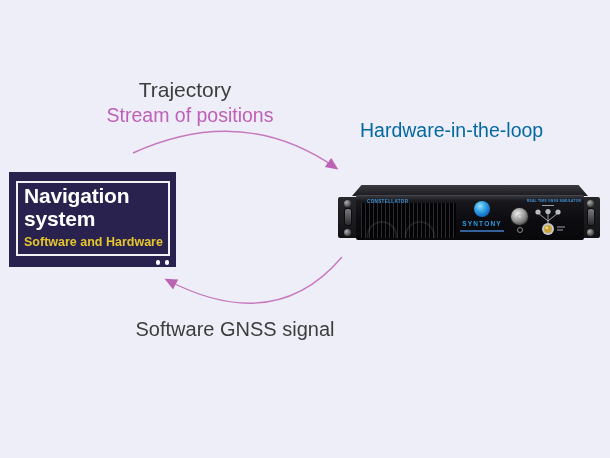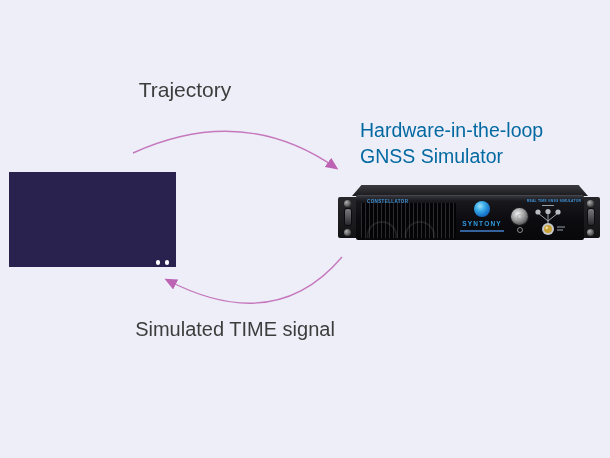--- a/index.html
+++ b/index.html
@@ -71,27 +71,34 @@
     <defs>
       <marker id="ah" markerWidth="12" markerHeight="10" refX="7" refY="4" orient="auto">
         <path d="M0,0 L9,4 L0,8 z" fill="#bd63b4"></path>
       </marker>
     </defs>
     <path d="M 133 153 Q 243 103 336 168" fill="none" stroke="#c678bd" stroke-width="1.4" marker-end="url(#ah)"></path>
     <path d="M 342 257 Q 275 336 167 280" fill="none" stroke="#c678bd" stroke-width="1.4" marker-end="url(#ah)"></path>
   </svg>
 
   <div class="flow-label traj-label">Trajectory</div>
+  <div class="flow-sublabel traj-sub">Stream of positions</div>
 
   <div class="hil-label">
     <div>Hardware-in-the-loop</div>
-    <div>GNSS Simulator</div>
   </div>
 
   <div class="nav-box">
+    <div class="nav-inner">
+      <div class="nav-title">
+        <div>Navigation</div>
+        <div>system</div>
+      </div>
+      <div class="nav-sub">Software and Hardware</div>
+    </div>
     <div class="nav-dot d1"></div>
     <div class="nav-dot d2"></div>
   </div>
 
   <div class="device">
     <div class="device-lid"></div>
 
     <div class="ear ear-left">
       <div class="screw" style="left:5.5px;top:2.5px;"></div>
       <div class="screw" style="left:5.5px;top:31.5px;"></div>
@@ -127,15 +134,15 @@
         <circle cx="27" cy="8" r="2.6" fill="#b9bcc2"></circle>
         <circle cx="17" cy="25" r="6" fill="#c5c8cd"></circle>
         <circle cx="17" cy="25" r="4" fill="#caa23a"></circle>
         <circle cx="15.7" cy="23.7" r="1.3" fill="#f2e2a0"></circle>
         <rect x="26" y="22.5" width="8" height="1" fill="#9aa0a8"></rect>
         <rect x="26" y="25.5" width="6" height="1" fill="#9aa0a8"></rect>
       </svg>
     </div>
   </div>
 
-  <div class="flow-label sig-label">Simulated TIME signal</div>
+  <div class="flow-label sig-label">Software GNSS signal</div>
 
 </div>
 
 </body></html>

